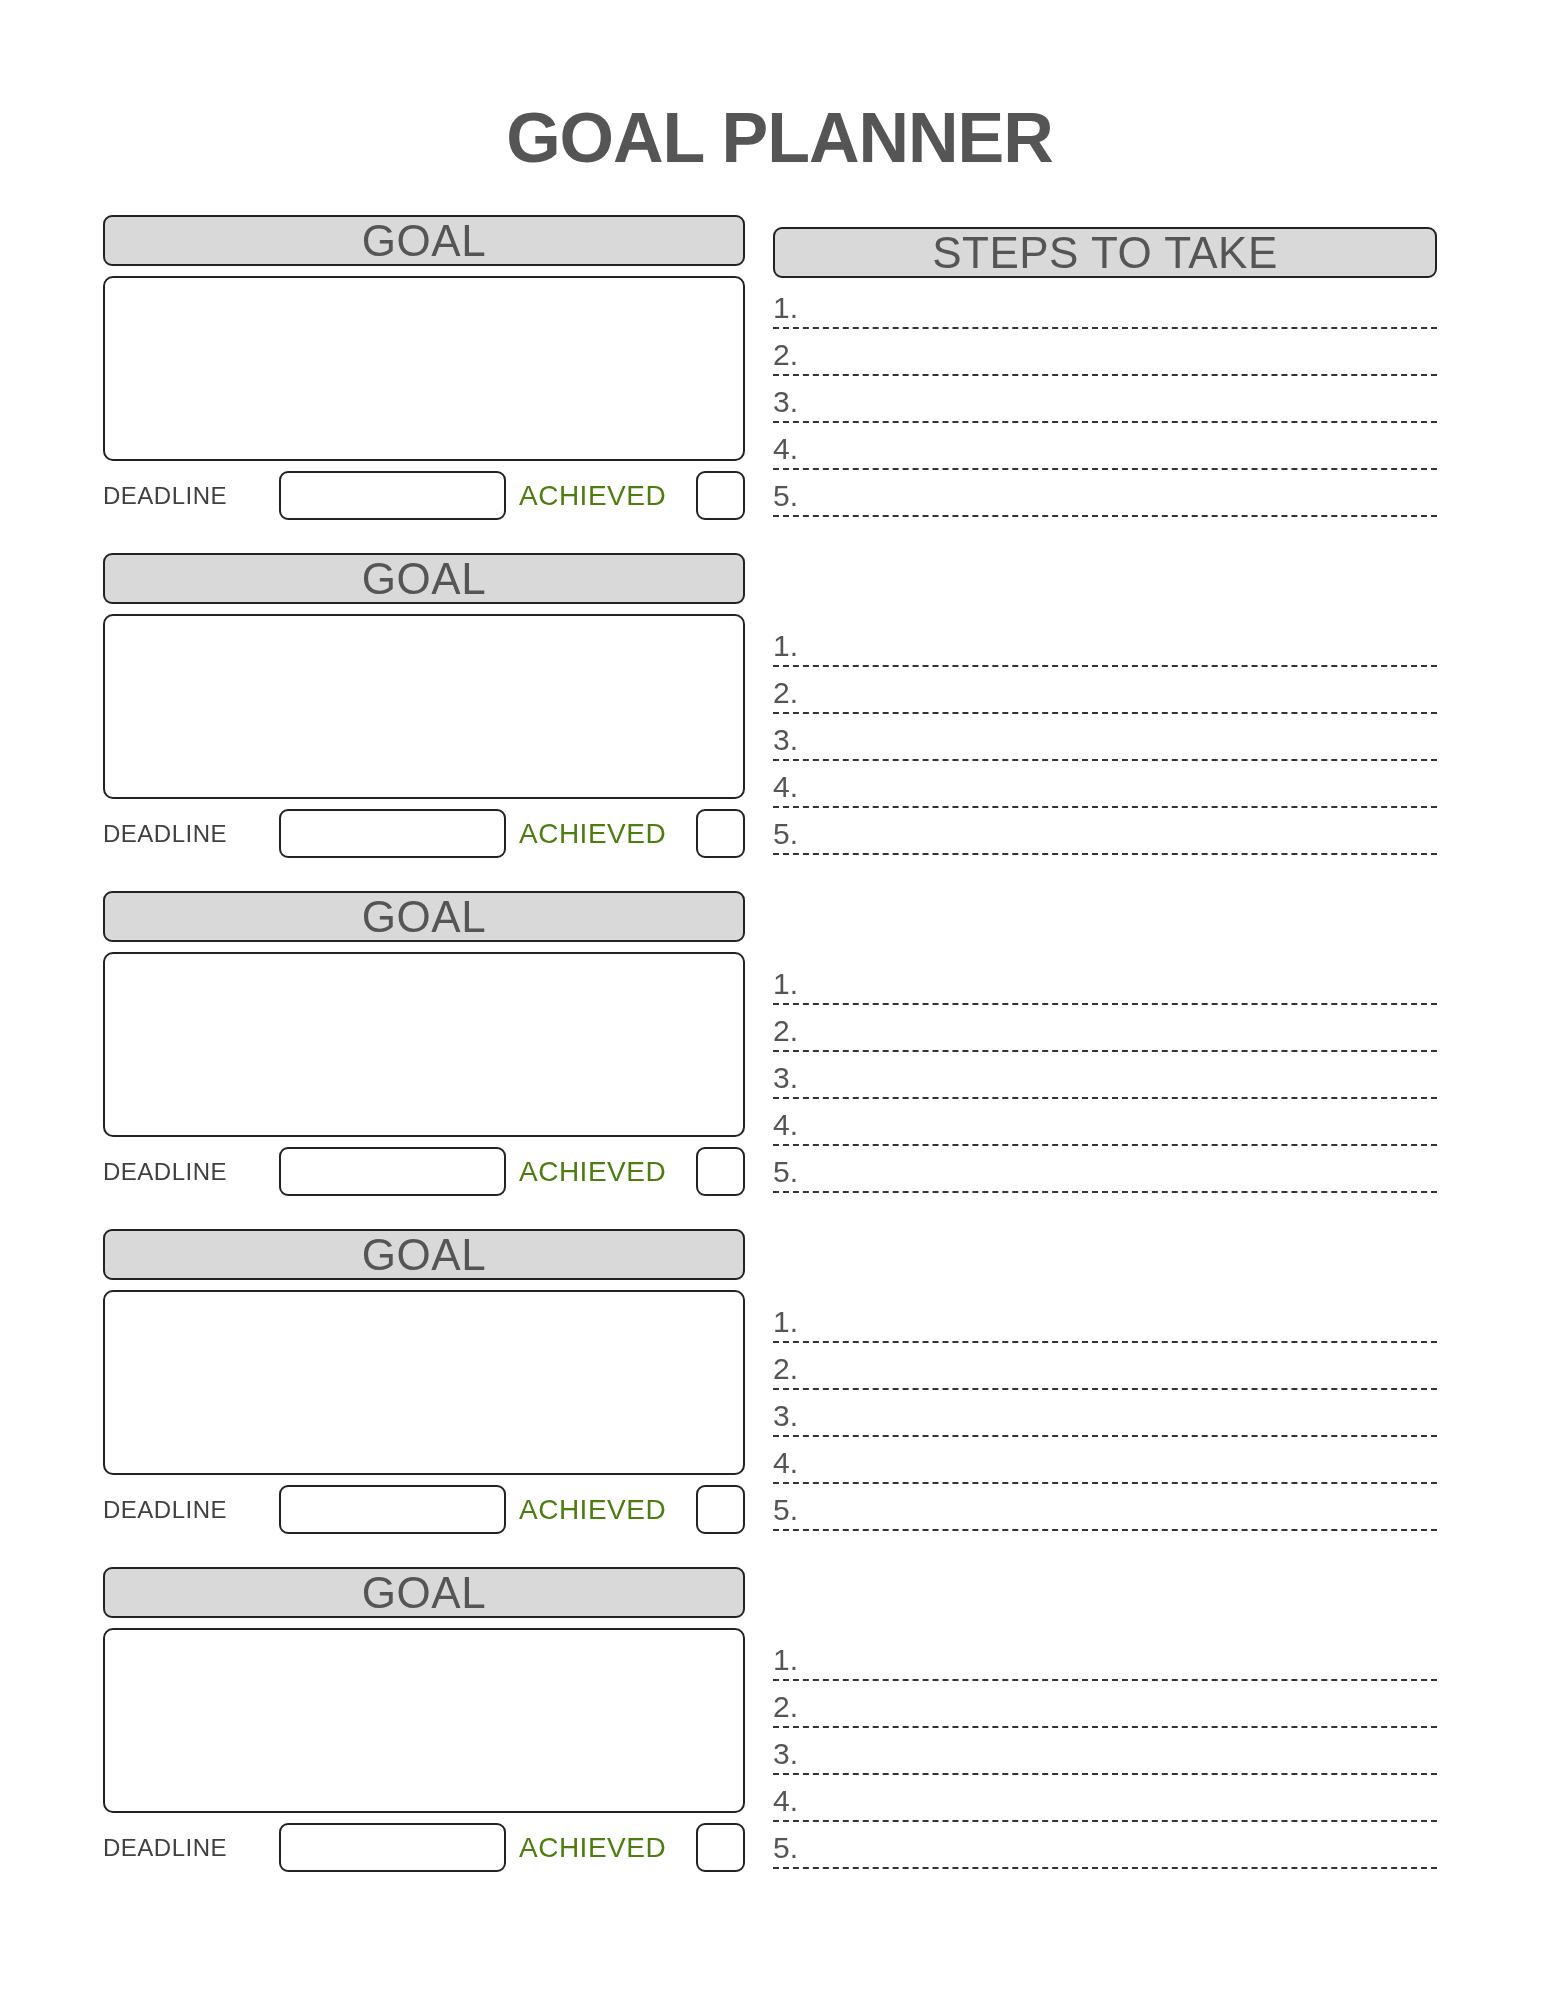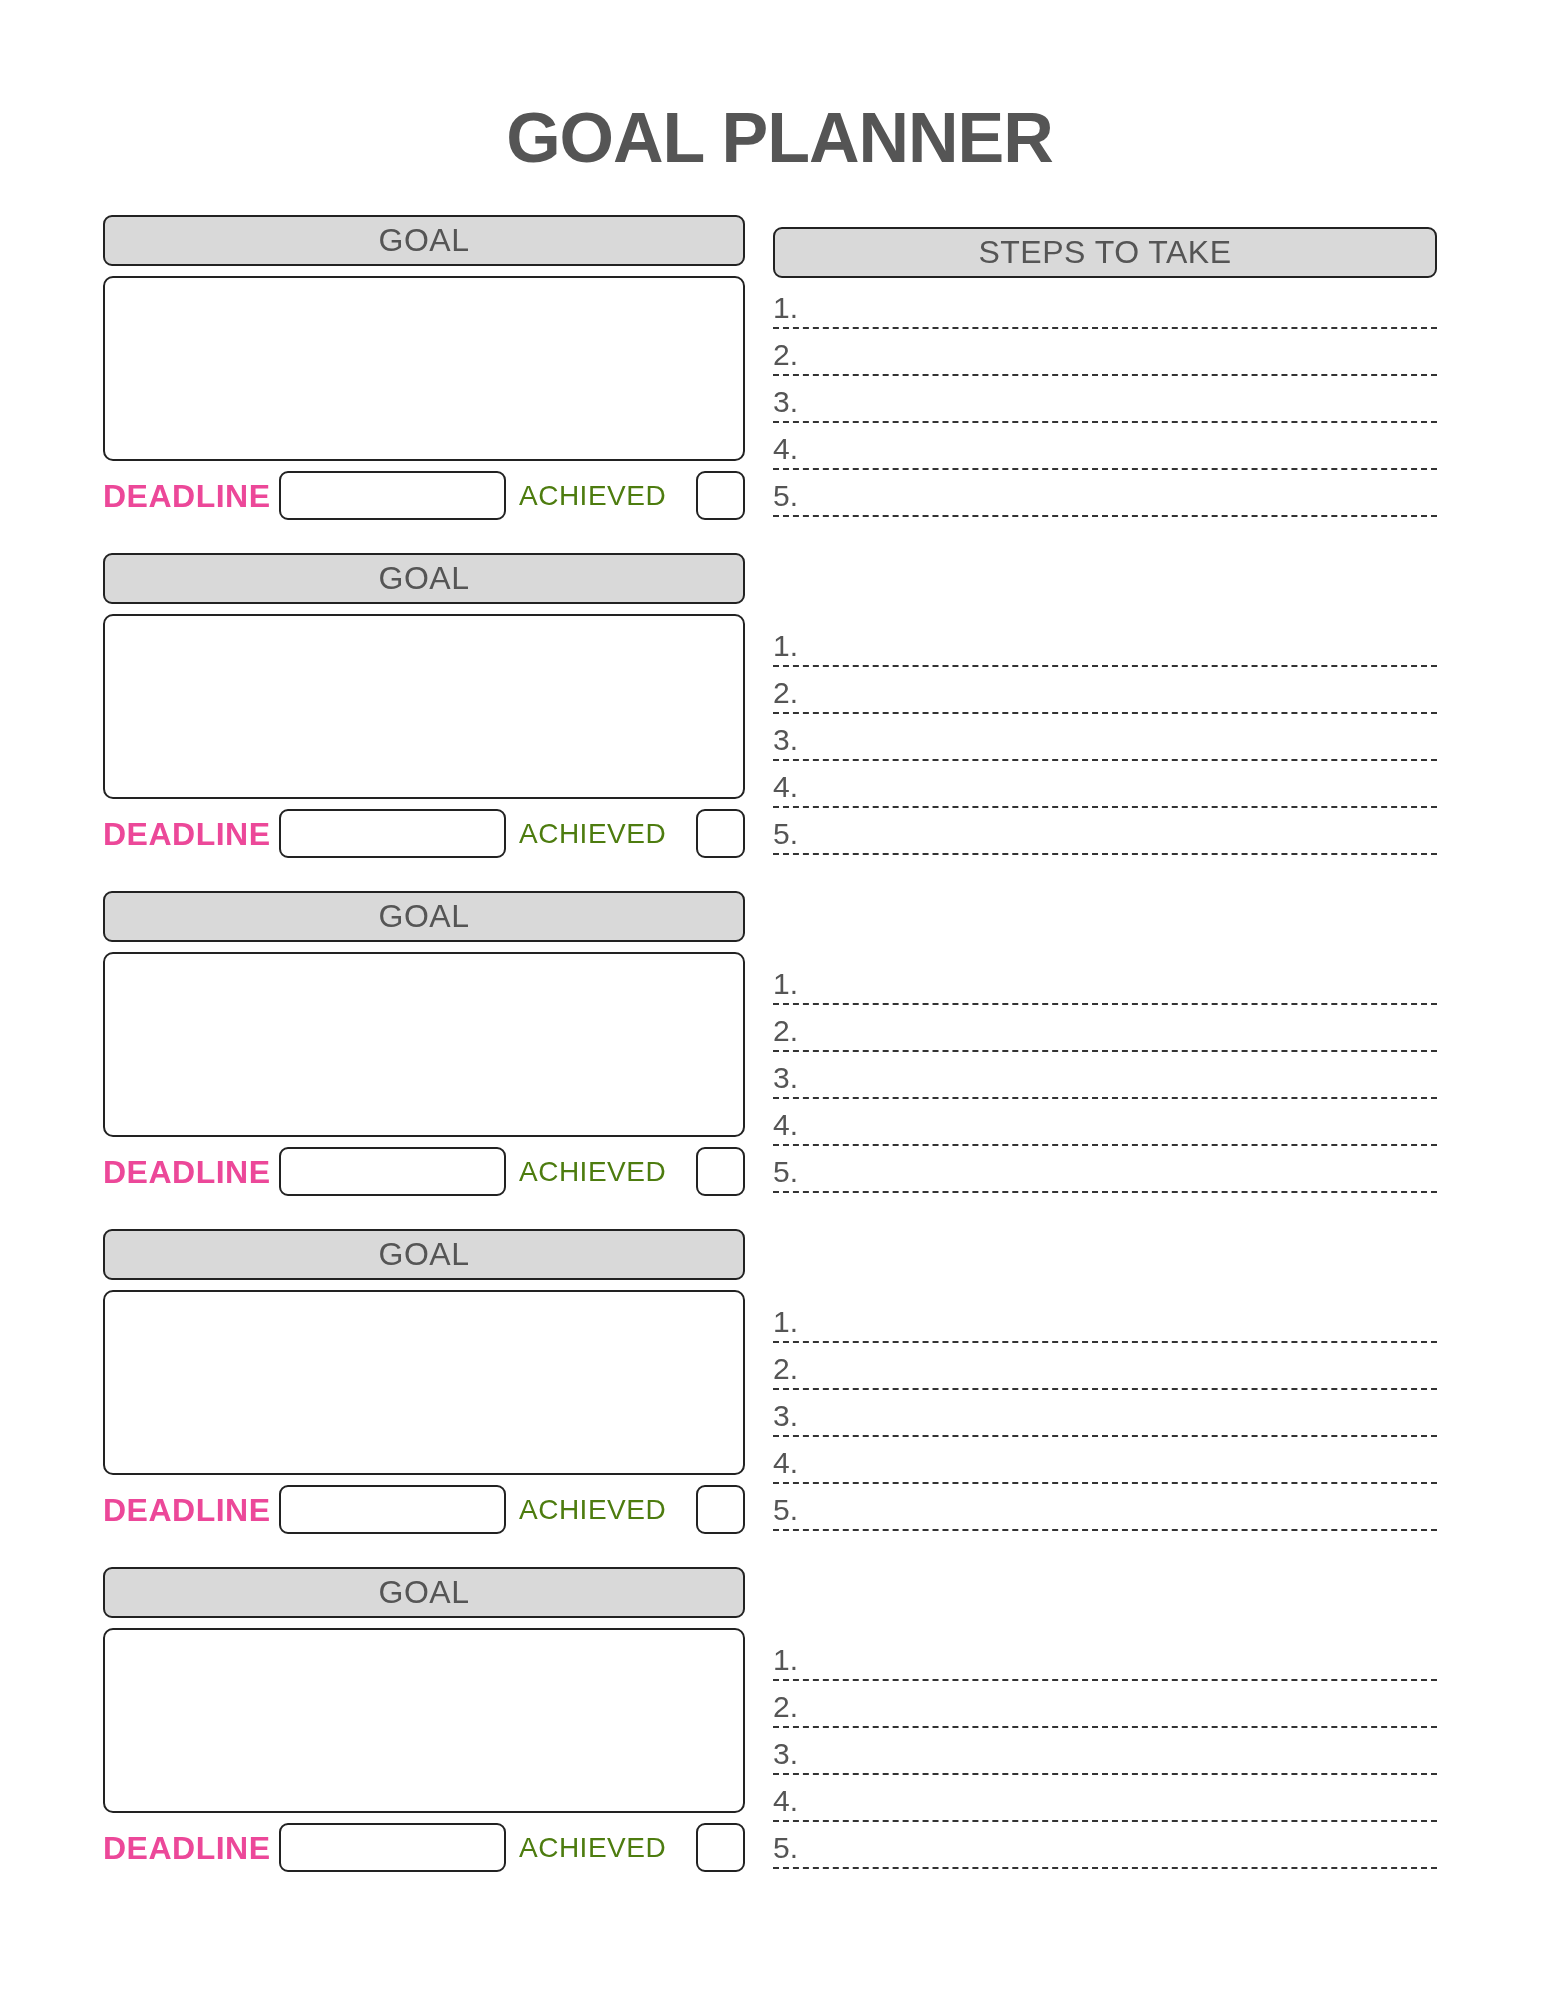--- a/index.html
+++ b/index.html
@@ -4,27 +4,27 @@
 <style>
   html, body { margin: 0; padding: 0; background: #ffffff; }
   body { width: 1545px; height: 2000px; position: relative; overflow: hidden;
          font-family: "Liberation Sans", "DejaVu Sans", sans-serif; color: #555555; }
   .title { position: absolute; left: 0; width: 1545px; top: 98px; text-align: center;
            font-size: 70px; font-weight: bold; letter-spacing: -1px; color: #555555;
            line-height: 80px; padding-left: 7px; }
   .block { position: absolute; left: 0; width: 1545px; height: 320px; }
   .hdr { position: absolute; height: 47px; background: #d9d9d9; border: 2px solid #222;
          border-radius: 9px; box-sizing: content-box; text-align: center;
-         font-size: 32px; line-height: 47px; color: #555555; letter-spacing: 0.5px; }
+         font-size: 44px; line-height: 47px; color: #555555; letter-spacing: 0.5px; }
   .goal-hdr { left: 103px; top: 0; width: 638px; }
   .steps-hdr { left: 773px; top: 12px; width: 660px; }
   .goal-body { position: absolute; left: 103px; top: 61px; width: 638px; height: 181px;
                border: 2px solid #222; border-radius: 10px; background: #fff; }
-  .deadline-label { position: absolute; left: 103px; top: 261px; font-size: 32px;
-                    line-height: 40px; color: #ec4899; letter-spacing: 0.5px; font-weight: bold; }
+  .deadline-label { position: absolute; left: 103px; top: 261px; font-size: 24px;
+                    line-height: 40px; color: #404040; letter-spacing: 0.5px; }
   .deadline-box { position: absolute; left: 279px; top: 256px; width: 223px; height: 45px;
                   border: 2px solid #222; border-radius: 9px; background: #fff; }
   .achieved-label { position: absolute; left: 519px; top: 261px; font-size: 28px;
                     line-height: 40px; color: #4d7c0f; letter-spacing: 0.5px; }
   .achieved-box { position: absolute; left: 696px; top: 256px; width: 45px; height: 45px;
                   border: 2px solid #222; border-radius: 9px; background: #fff; }
   .steps { position: absolute; left: 773px; top: 67px; width: 664px; }
   .step { position: relative; height: 47px; border-bottom: 2px dashed #333; box-sizing: border-box;
           margin-bottom: 0; }
   .step-num { position: absolute; left: 0; bottom: 2px; font-size: 30px; line-height: 34px;

